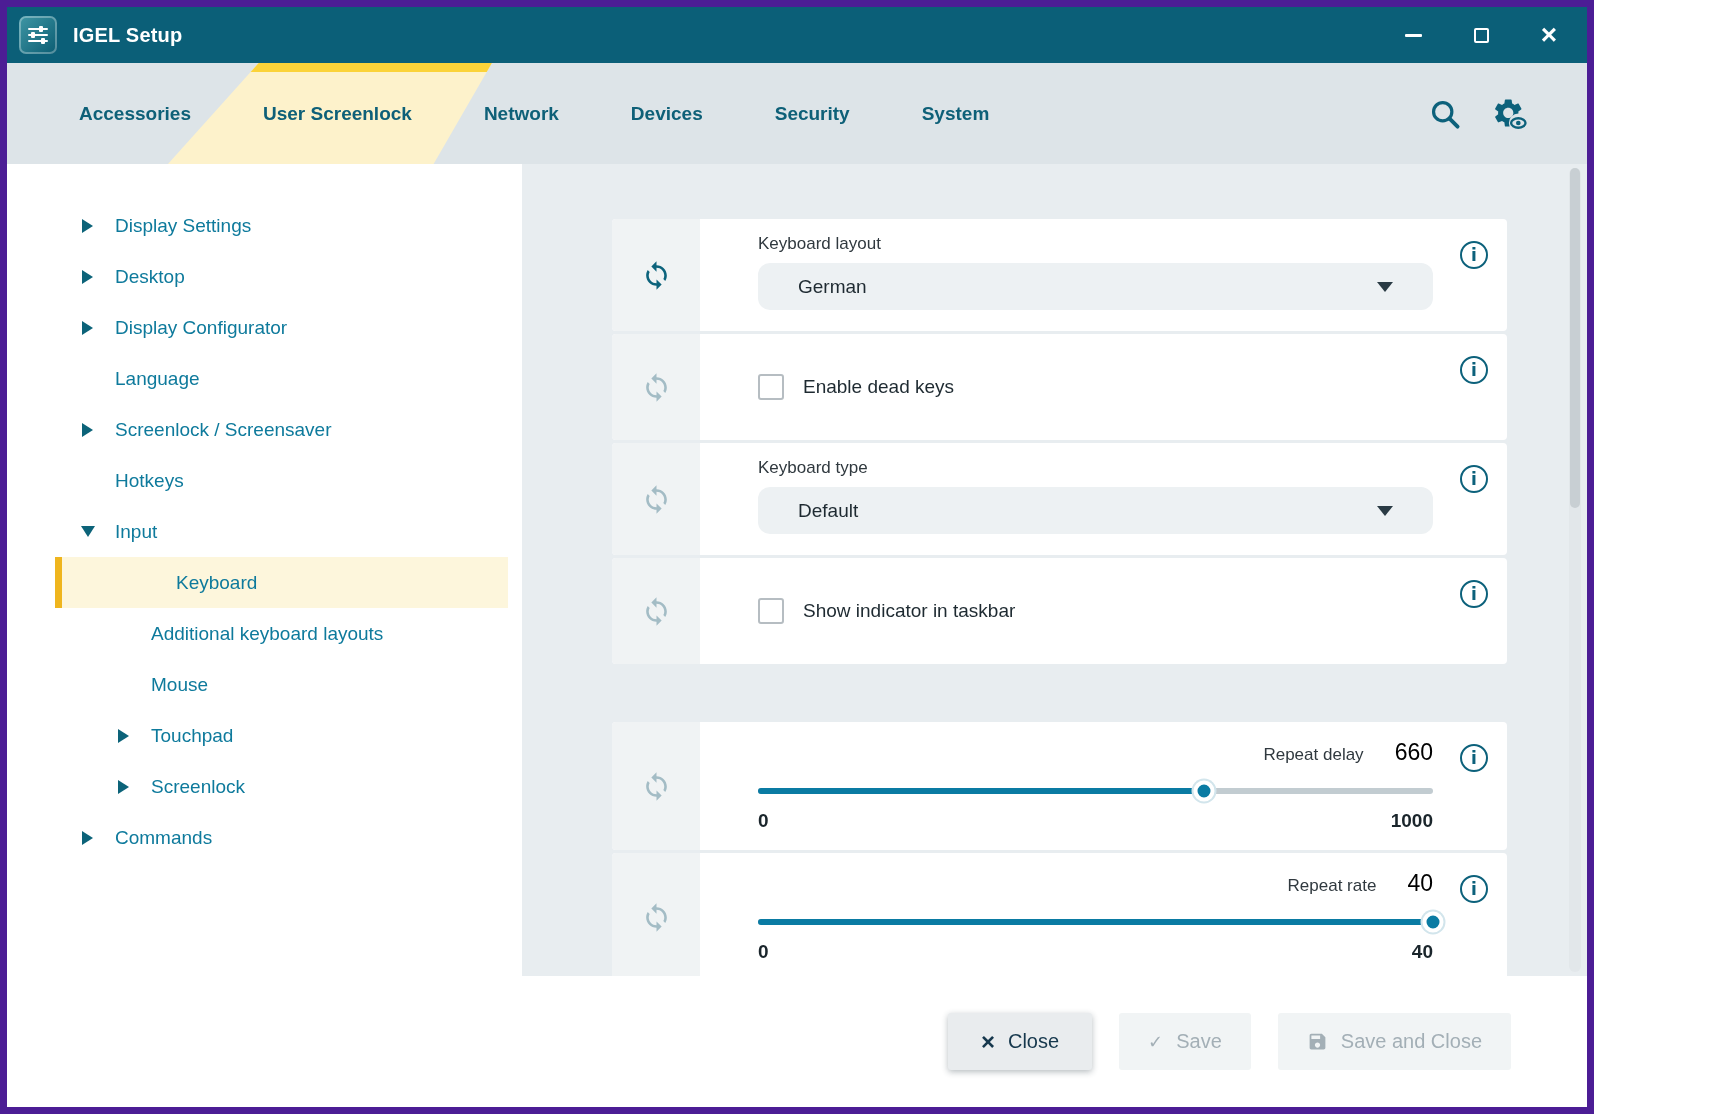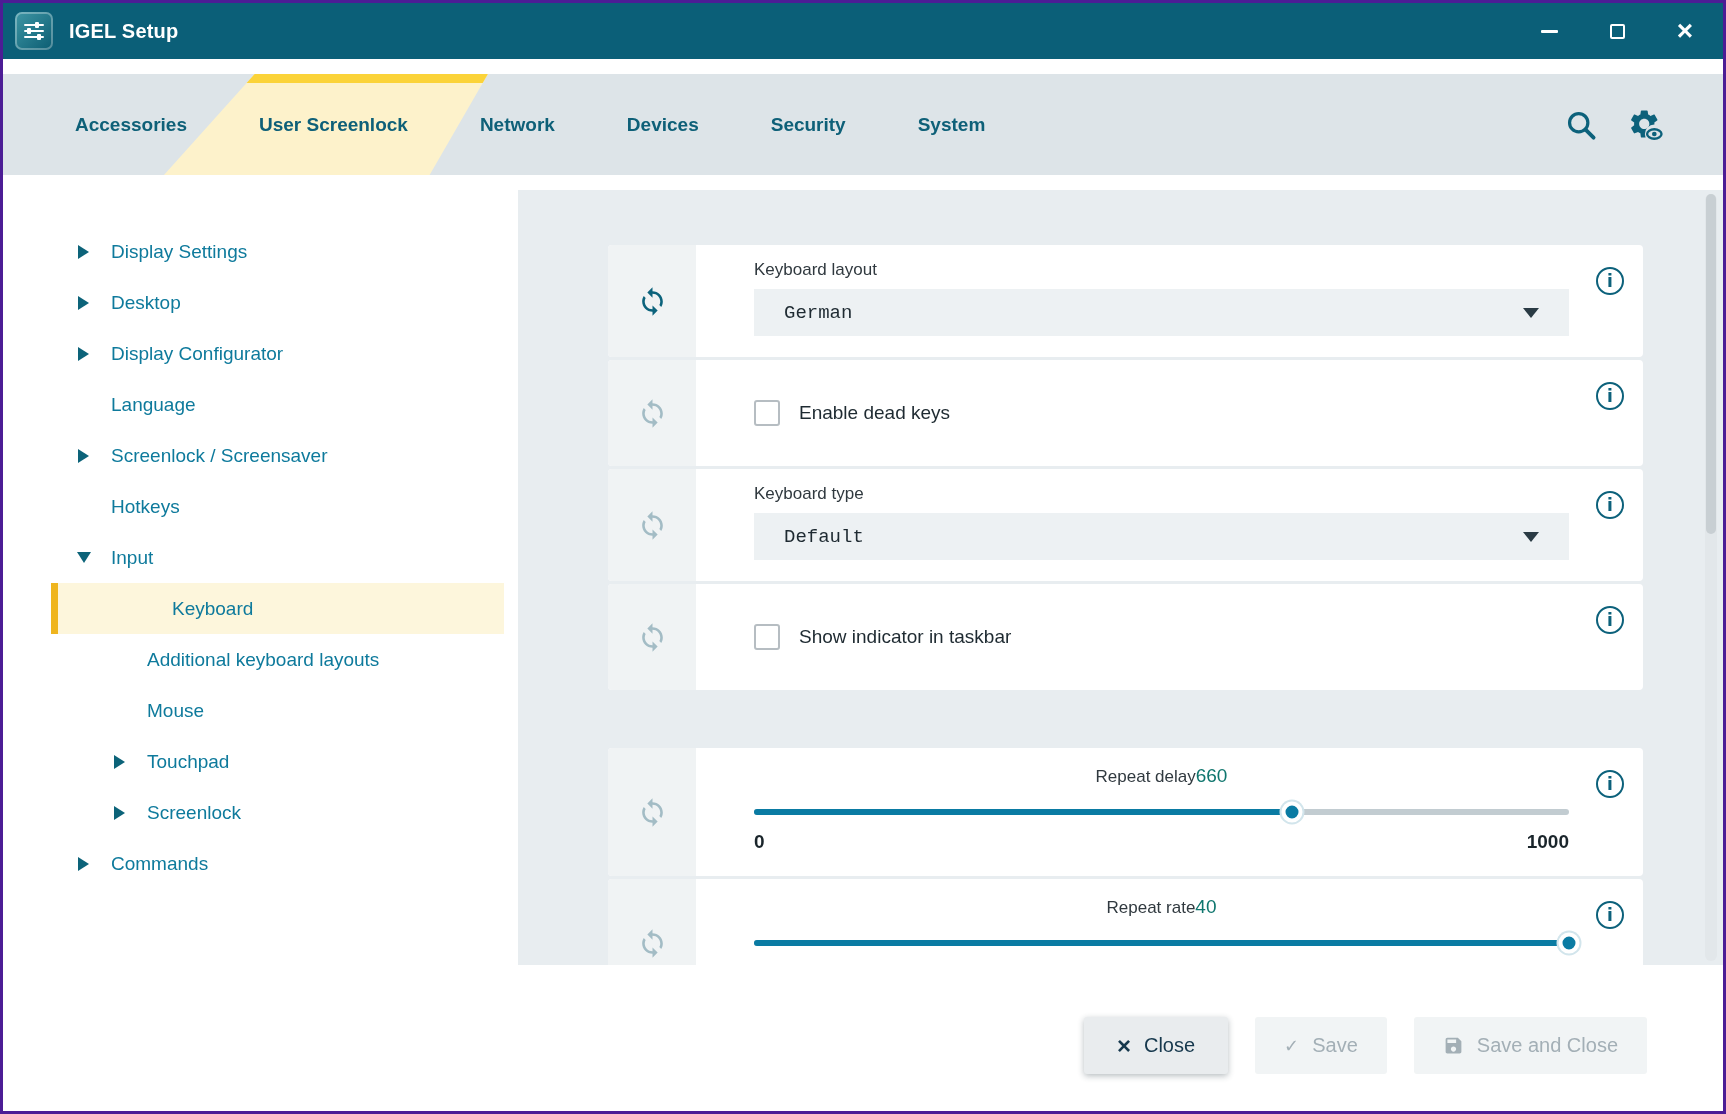--- a/index.html
+++ b/index.html
@@ -1,19 +1,19 @@
 <!DOCTYPE html>
 <html><head>
 <meta charset="utf-8">
 <style>
   * { margin:0; padding:0; box-sizing:border-box; }
   html,body { width:1726px; height:1114px; overflow:hidden; }
   body { font-family:"Liberation Sans", sans-serif; background:#fff; }
 
-  .window { width:1726px; height:1114px; border:3px solid #4c1d95; display:flex; flex-direction:column; background:#fff;gap:15px; }
+  .window { width:1594px; height:1114px; border:7px solid #4c1d95; display:flex; flex-direction:column; background:#fff; }
 
   
   .titlebar { height:56px; background:#0b5f78; display:flex; align-items:center; padding:0 14px 0 12px; flex:0 0 auto; }
   .logo { width:38px; height:38px; border-radius:7px; background:linear-gradient(135deg,#3f97a5,#0b5c72); display:flex; align-items:center; justify-content:center; box-shadow:inset 0 0 0 2px rgba(255,255,255,.30); }
   .title { color:#fff; font-size:20px; font-weight:700; margin-left:16px; letter-spacing:.2px; }
   .win-controls { margin-left:auto; display:flex; align-items:center; gap:48px; padding-right:14px; }
   .ctl { width:20px; height:26px; display:flex; align-items:center; justify-content:center; cursor:pointer; }
   .ctl-min { width:17px; height:3px; background:#fff; border-radius:1px; }
   .ctl-max { width:15px; height:15px; border:2.5px solid #fff; border-radius:2px; }
   .ctl-close { color:#fff; font-size:28px; font-weight:700; line-height:.8; }
@@ -56,32 +56,32 @@
   .reset-col { flex:0 0 88px; background:#f0f3f4; border-radius:4px 0 0 4px; display:flex; align-items:center; justify-content:center; }
   .reset-icon { cursor:pointer; display:flex; }
   .reset-icon svg { width:31px; height:31px; fill:#a3bcc5; }
   .reset-icon.active svg { fill:#0c637c; }
 
   .card-main { flex:1 1 auto; padding:15px 8px 0 58px; position:relative; min-width:0; }
   .info-col { flex:0 0 66px; display:flex; justify-content:center; align-items:flex-start; padding-top:22px; }
   .info-icon { width:28px; height:28px; border:2.5px solid #0c617b; border-radius:50%; color:#0c617b; font-size:17px; font-weight:700; display:flex; align-items:center; justify-content:center; cursor:pointer; font-family:"DejaVu Sans", sans-serif; }
 
   .field-label { font-size:17px; color:#30393f; margin-bottom:9px; }
-  .dropdown { height:47px; background:#edf1f3; border-radius:0; display:flex; align-items:center; padding:0 30px; cursor:pointer;font-family:Liberation Mono, monospace; }
+  .dropdown { height:47px; background:#edf1f3; border-radius:12px; display:flex; align-items:center; padding:0 40px; cursor:pointer; }
   .dd-value { font-size:19px; color:#1e2a31; }
   .caret { margin-left:auto; width:0; height:0; border-left:8px solid transparent; border-right:8px solid transparent; border-top:10px solid #2a3b44; }
 
   .checkbox-card .card-main { display:flex; align-items:center; padding-top:0; }
   .checkbox { width:26px; height:26px; border:2px solid #b6bdc2; border-radius:3px; background:#fff; margin-right:19px; flex:0 0 auto; cursor:pointer; }
   .checkbox-label { font-size:19px; color:#1e2a31; }
 
   .slider-card .card-main { padding-top:17px; }
-  .slider-head { display:flex; justify-content:center; align-items:baseline; }
+  .slider-head { display:flex; justify-content:flex-end; align-items:baseline; }
   .slider-head .field-label { margin-bottom:0; }
-  .slider-value { font-size:19px; color:#0f766e; }
+  .slider-value { font-size:23px; color:#000000;margin-left:31px; }
   .slider { position:relative; height:24px; margin-top:13px; cursor:pointer; }
   .slider-track { position:absolute; top:9px; left:0; right:0; height:6px; background:#c2ccd1; border-radius:3px; }
   .slider-fill { position:absolute; top:9px; left:0; height:6px; background:#0a7ba3; border-radius:3px; }
   .slider-handle { position:absolute; top:12px; width:21px; height:21px; border-radius:50%; background:#0a7ba3; border:4px solid #fff; box-shadow:0 0 0 2px #d2e5ec; transform:translate(-50%,-50%); cursor:grab; }
   .slider-minmax { display:flex; justify-content:space-between; margin-top:7px; font-size:19px; font-weight:700; color:#1a252b; }
 
   .scrollbar { position:absolute; top:4px; right:6px; bottom:4px; width:12px; background:#e2e7ea; border-radius:6px; cursor:pointer; }
   .scroll-thumb { position:absolute; top:0; left:1px; width:10px; height:340px; background:#c8cfd3; border-radius:5px; }
 
   

